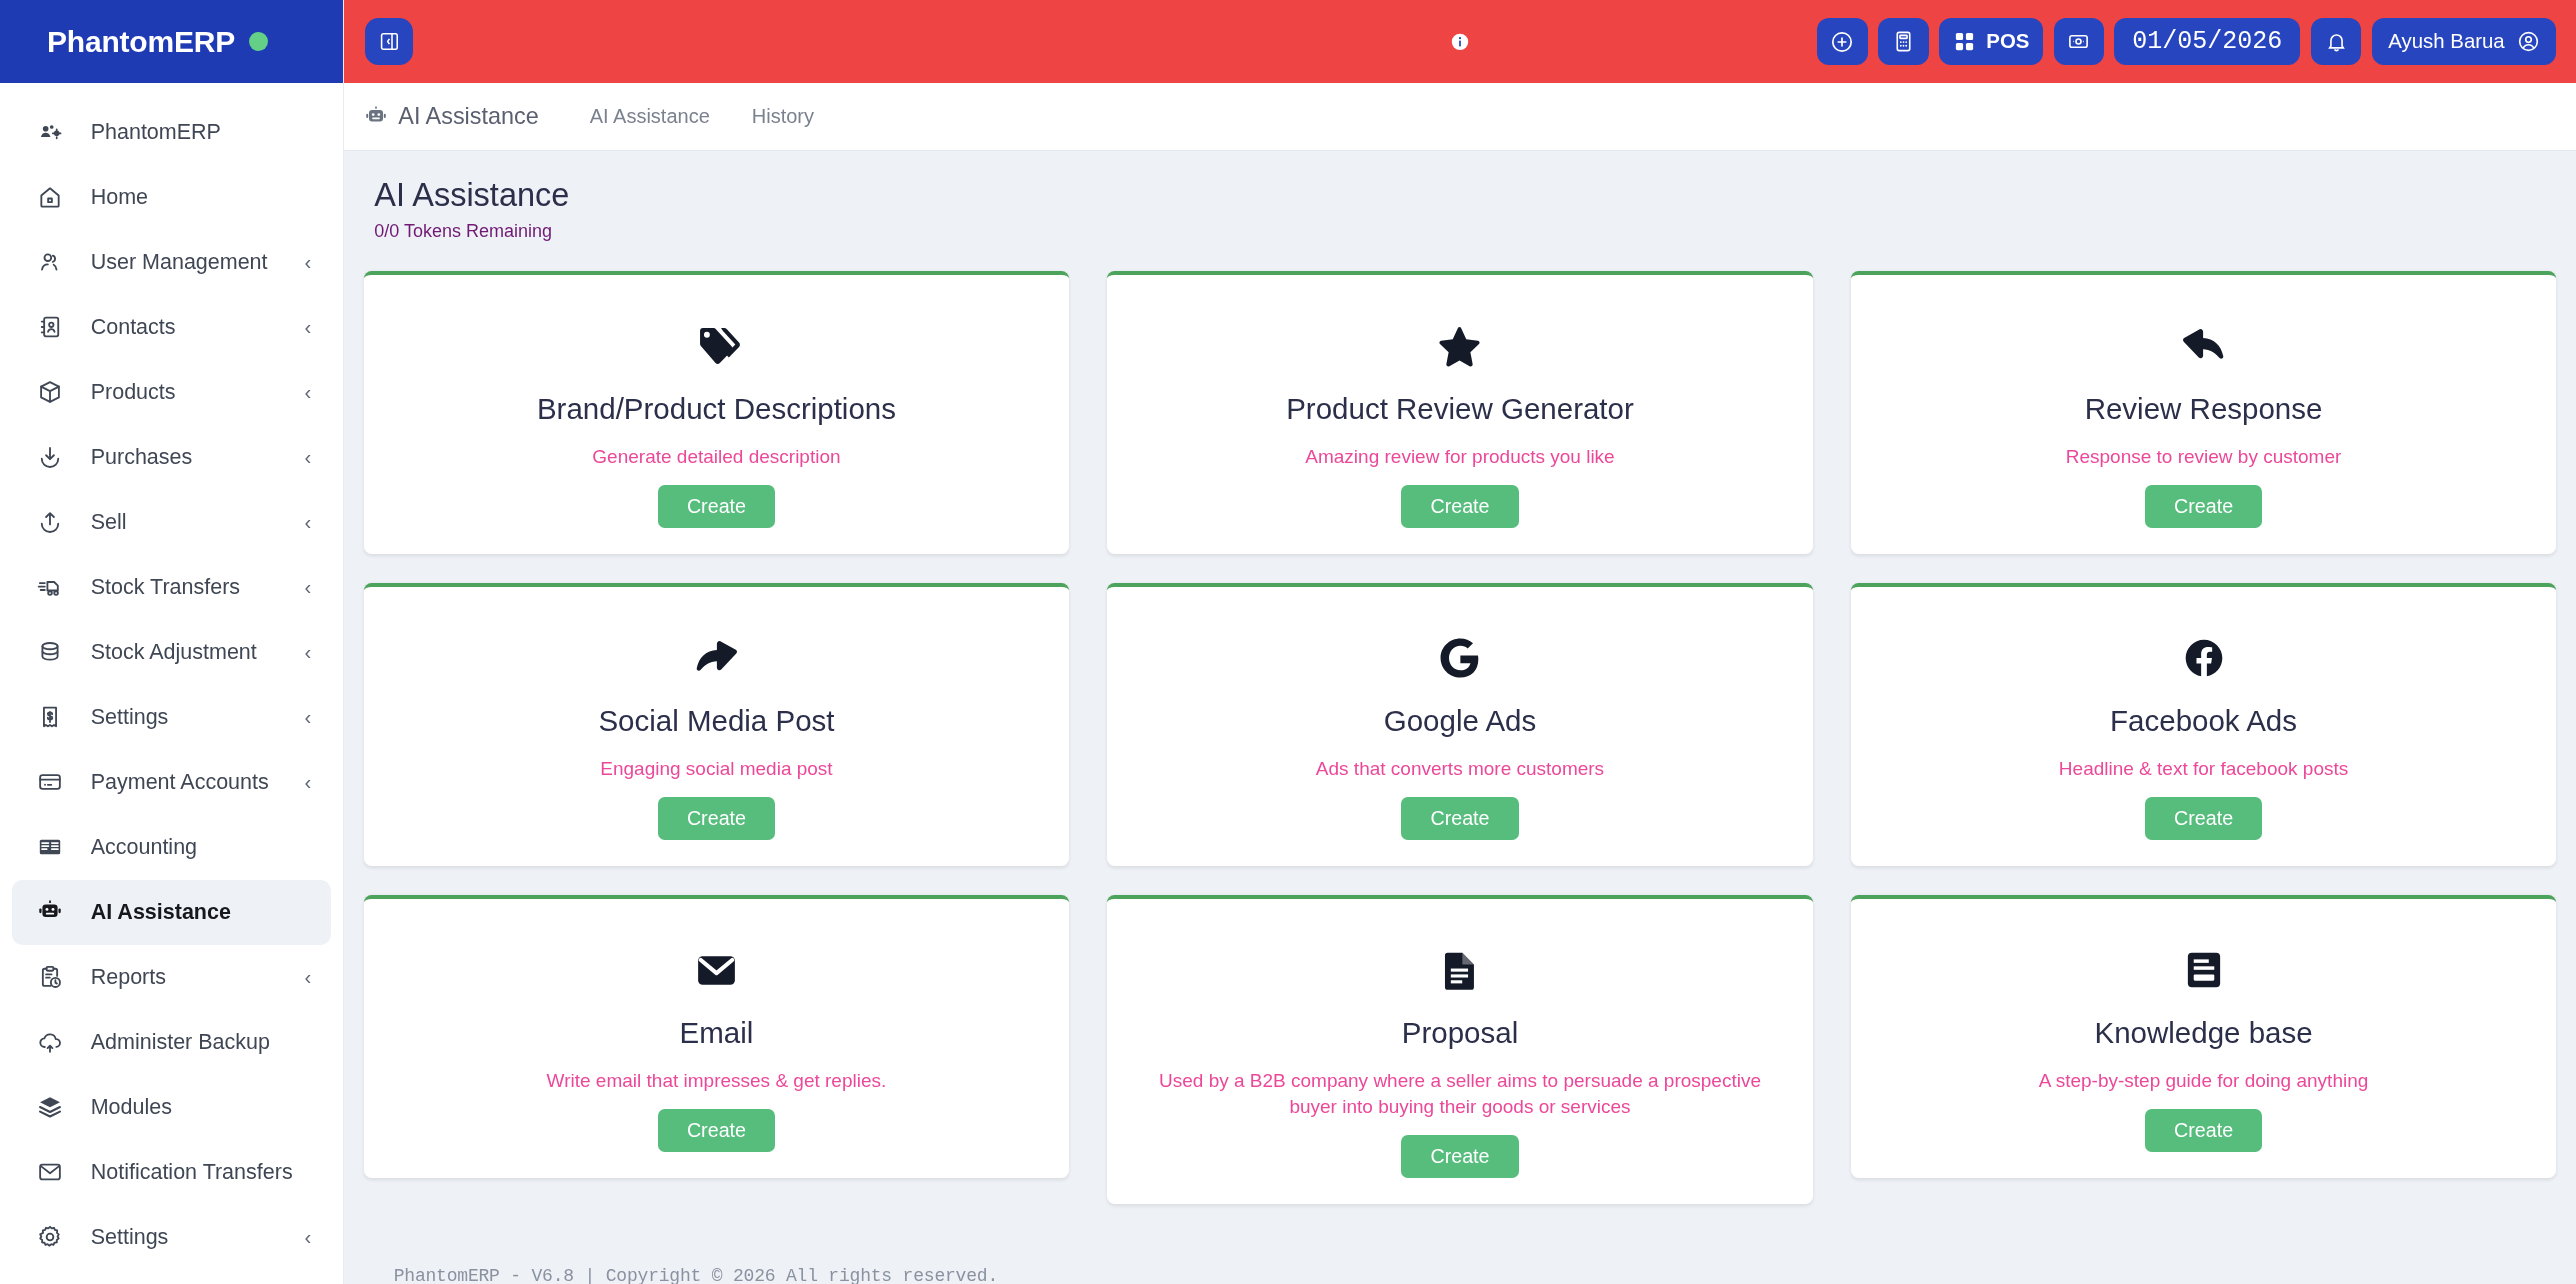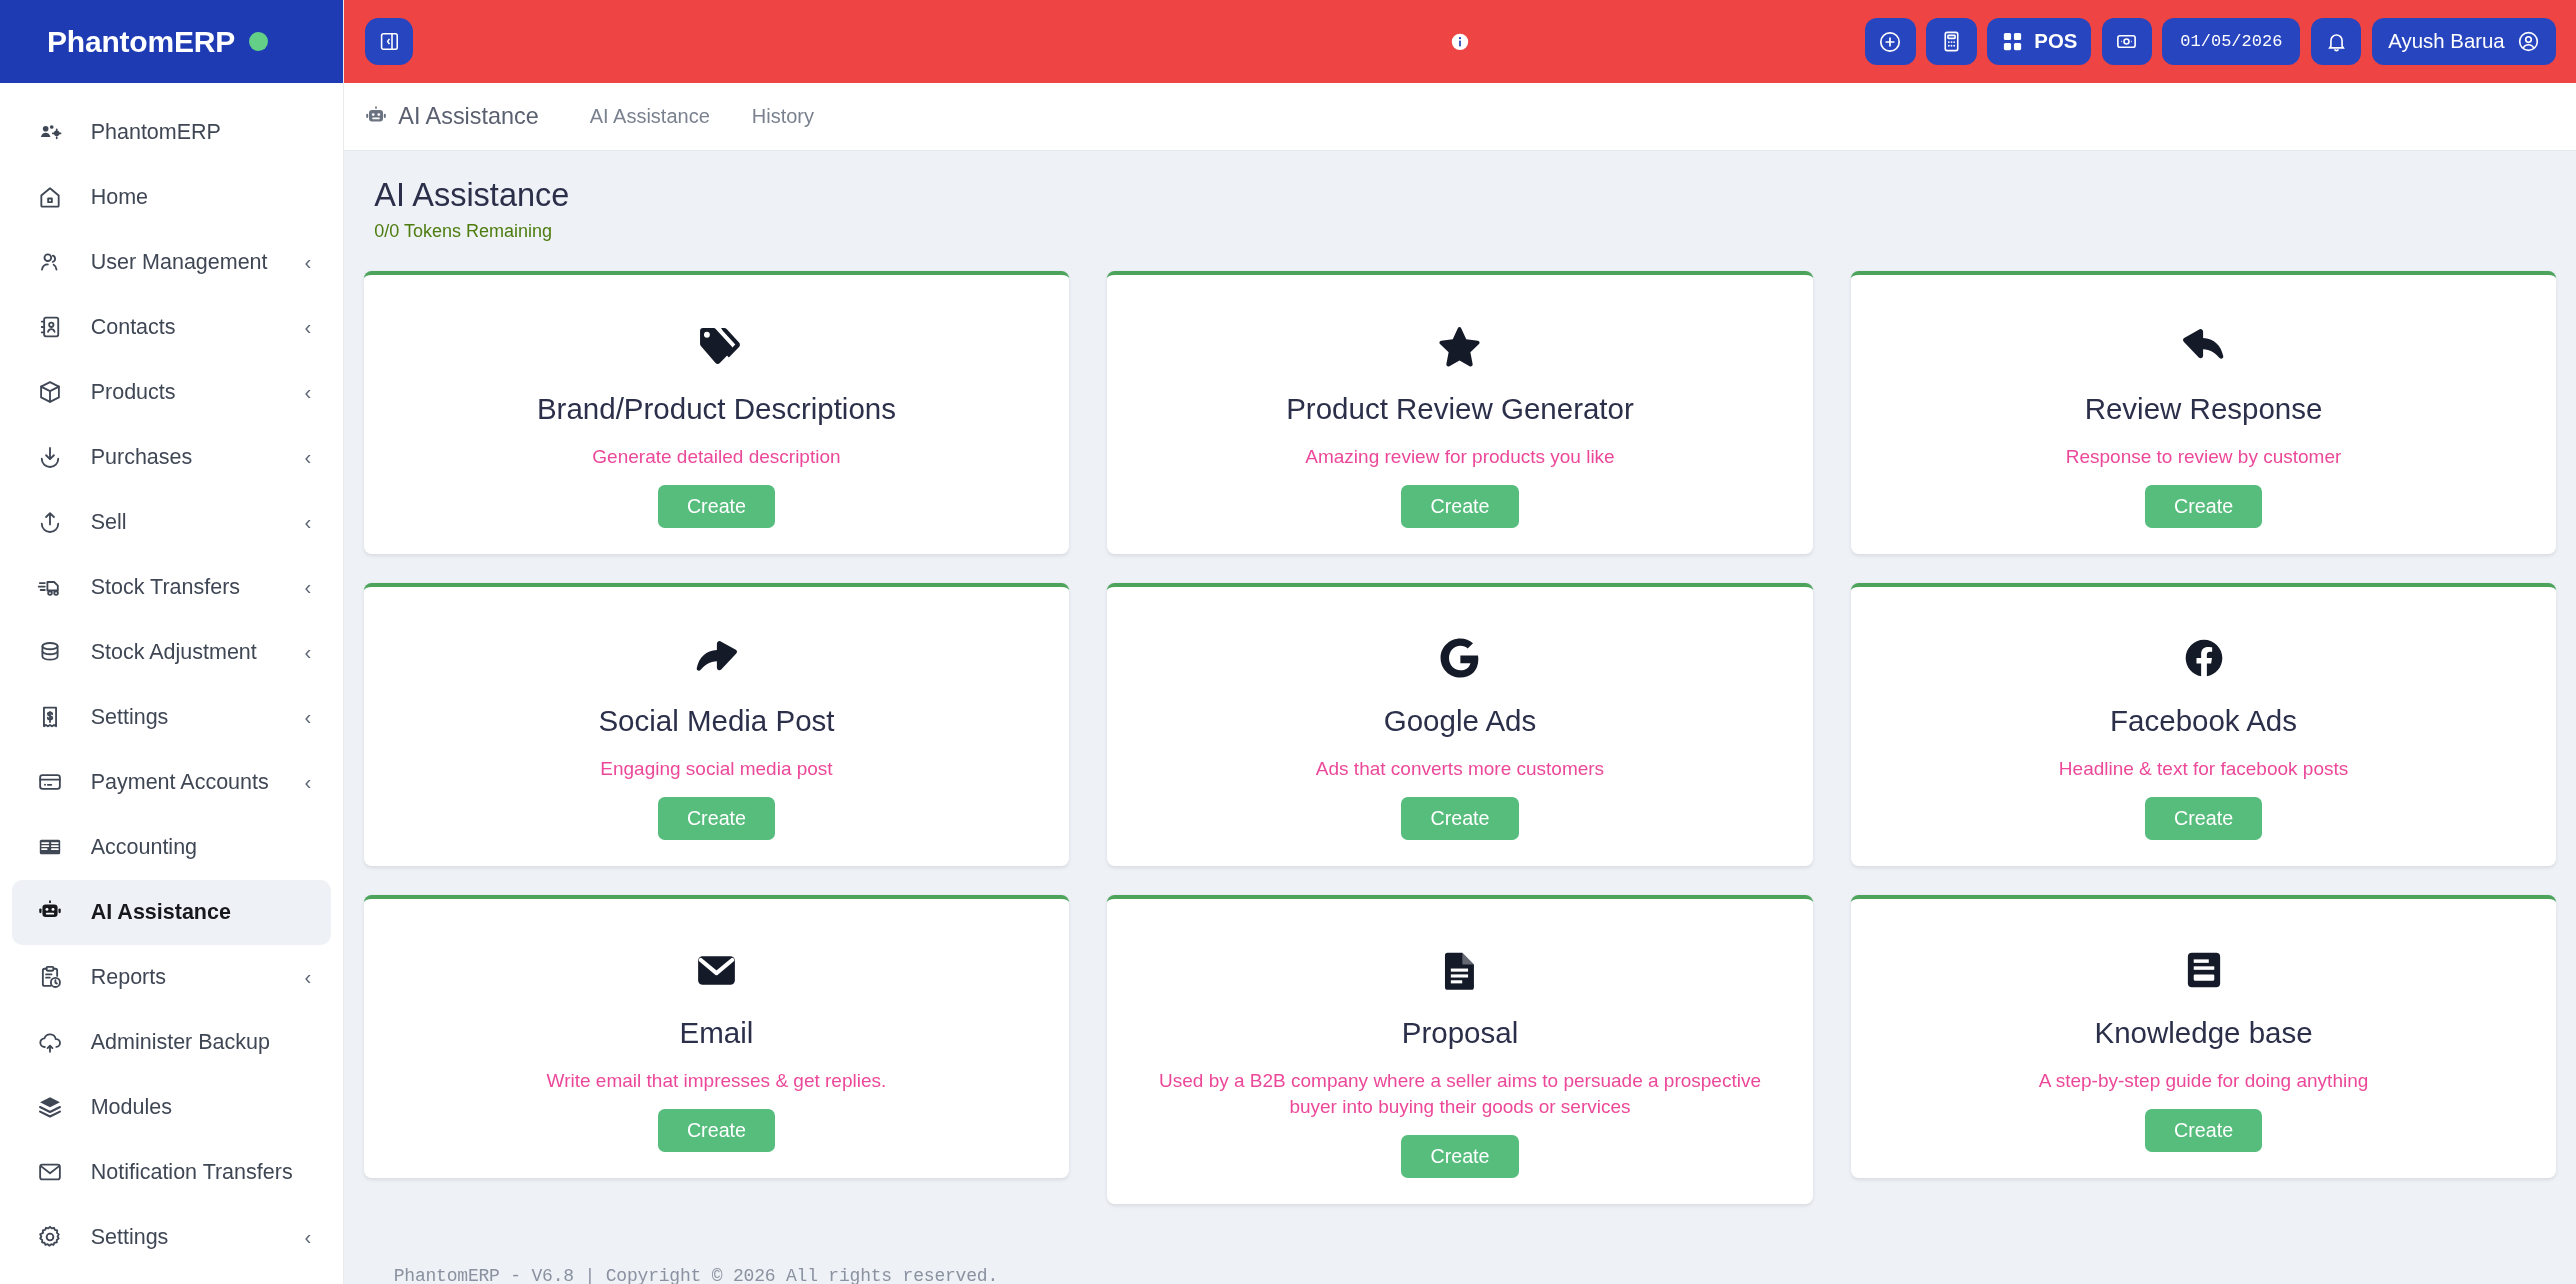--- a/index.html
+++ b/index.html
@@ -147,21 +147,21 @@
     display: flex;
     align-items: center;
     gap: 10.6px;
   }
   .tb-user {
     padding: 0 16.6px;
     gap: 12px;
     font-family: "Liberation Sans", sans-serif;
     font-size: 20.4px;
   }
-  .tb-date { font-size: 17px; padding: 0 18px; }
+  .tb-date { font-size: 25px; padding: 0 18px; }
   .tb-pos-label { font-size: 20.4px; font-family: "Liberation Sans", sans-serif; font-weight: 600; }
 
   
   .tabstrip {
     background: #ffffff;
     height: 68px;
     display: flex;
     align-items: center;
     padding-left: 19.7px;
     border-bottom: 0.8px solid #e4e7ec;
@@ -195,21 +195,21 @@
   }
   .page-head { padding: 27px 10.6px 16.6px 10.6px; }
   .page-title {
     font-size: 32.5px;
     color: #2b2f4a;
     font-weight: 400;
     line-height: 1.1;
   }
   .page-sub {
     font-size: 18px;
-    color: #4d7c0f;
+    color: #701a75;
     margin-top: 7.6px;
   }
 
   .grid {
     display: grid;
     grid-template-columns: repeat(3, 1fr);
     gap: 0 38px;
     padding: 12px 0 0 0;
   }
   .card {

